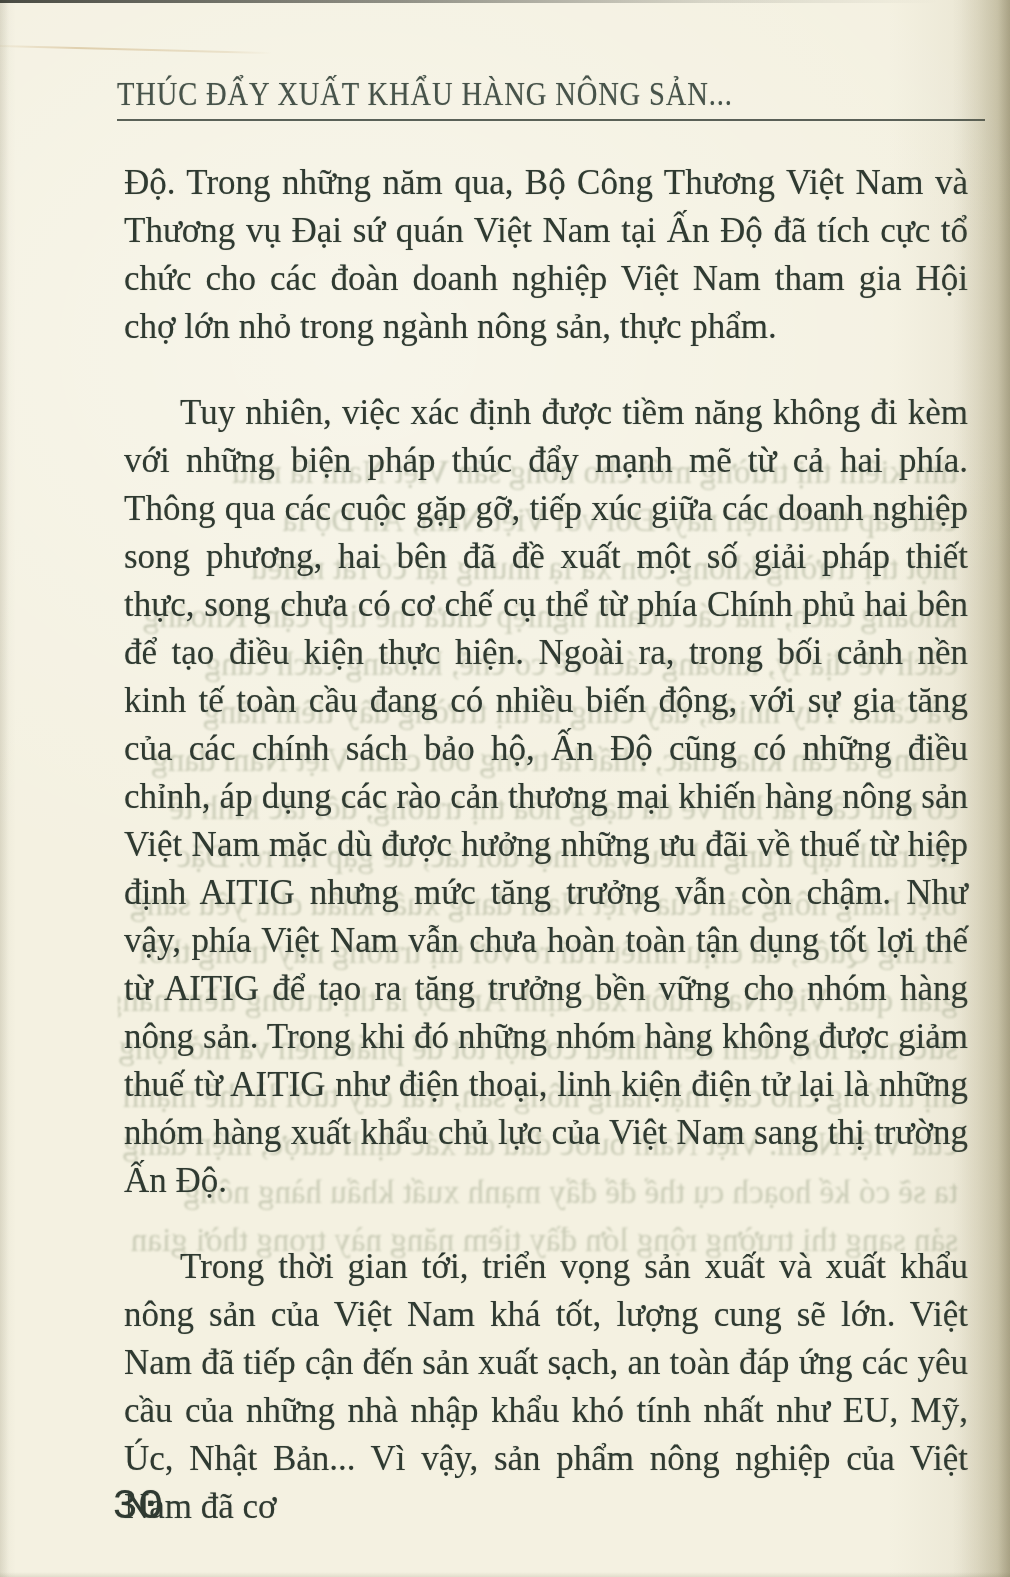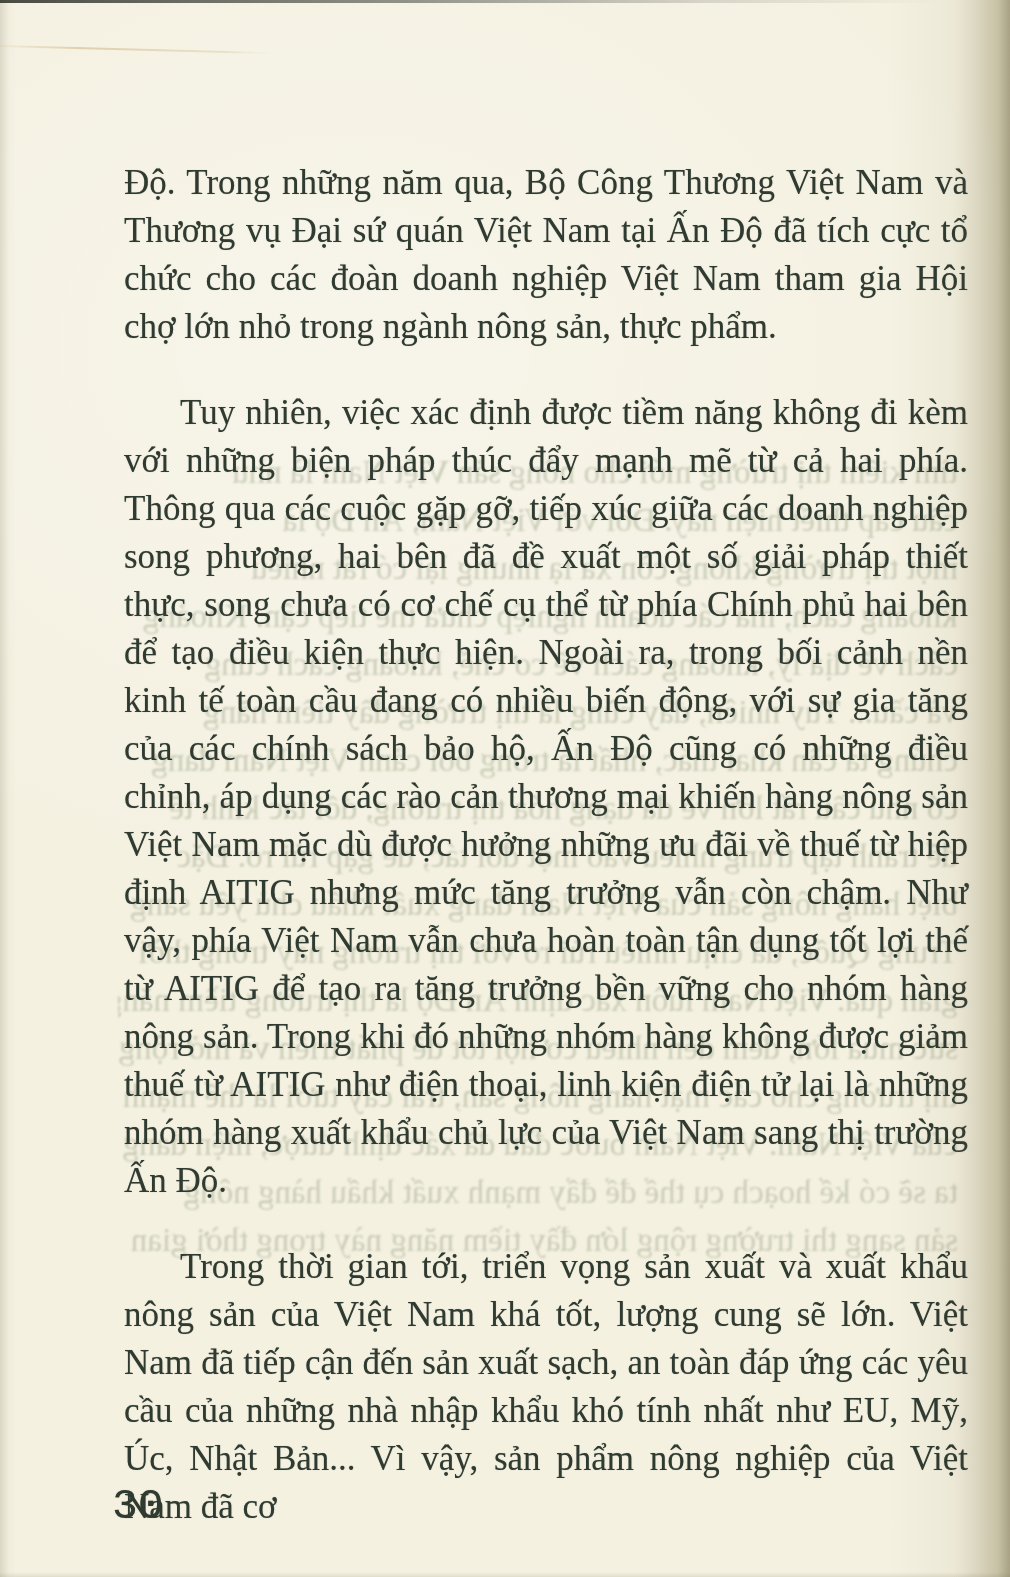--- a/index.html
+++ b/index.html
@@ -92,20 +92,24 @@
     <div class="bleed-line">biệt hàng nông sản của Việt Nam đang xuất khẩu chủ yếu sang</div>
     <div class="bleed-line">Trung Quốc, đã chịu nhiều rủi ro với thị trường này trong thời</div>
     <div class="bleed-line">gian qua. Việt Nam luôn xác định Ấn Độ là thị trường tiềm năng</div>
     <div class="bleed-line">sức mua lớn, đem đến nhiều cơ hội tốt để phát triển và mở rộng</div>
     <div class="bleed-line">thị trường cho các mặt hàng nông sản, trái cây tươi là thế mạnh</div>
     <div class="bleed-line">của Việt Nam. Việt Nam bước đầu đã xác định được, hiện đang</div>
     <div class="bleed-line">ta sẽ có kế hoạch cụ thể để đẩy mạnh xuất khẩu hàng nông</div>
     <div class="bleed-line">sản sang thị trường rộng lớn đầy tiềm năng này trong thời gian</div>
   </div>
 
+  <header class="running-header">
+    <div class="header-title">THÚC ĐẨY XUẤT KHẨU HÀNG NÔNG SẢN...</div>
+    <div class="header-rule"></div>
+  </header>
 
   <main class="body-text">
     <p class="continuation">Độ. Trong những năm qua, Bộ Công Thương Việt Nam và Thương vụ Đại sứ quán Việt Nam tại Ấn Độ đã tích cực tổ chức cho các đoàn doanh nghiệp Việt Nam tham gia Hội chợ lớn nhỏ trong ngành nông sản, thực phẩm.</p>
     <p>Tuy nhiên, việc xác định được tiềm năng không đi kèm với những biện pháp thúc đẩy mạnh mẽ từ cả hai phía. Thông qua các cuộc gặp gỡ, tiếp xúc giữa các doanh nghiệp song phương, hai bên đã đề xuất một số giải pháp thiết thực, song chưa có cơ chế cụ thể từ phía Chính phủ hai bên để tạo điều kiện thực hiện. Ngoài ra, trong bối cảnh nền kinh tế toàn cầu đang có nhiều biến động, với sự gia tăng của các chính sách bảo hộ, Ấn Độ cũng có những điều chỉnh, áp dụng các rào cản thương mại khiến hàng nông sản Việt Nam mặc dù được hưởng những ưu đãi về thuế từ hiệp định AITIG nhưng mức tăng trưởng vẫn còn chậm. Như vậy, phía Việt Nam vẫn chưa hoàn toàn tận dụng tốt lợi thế từ AITIG để tạo ra tăng trưởng bền vững cho nhóm hàng nông sản. Trong khi đó những nhóm hàng không được giảm thuế từ AITIG như điện thoại, linh kiện điện tử lại là những nhóm hàng xuất khẩu chủ lực của Việt Nam sang thị trường Ấn Độ.</p>
     <p>Trong thời gian tới, triển vọng sản xuất và xuất khẩu nông sản của Việt Nam khá tốt, lượng cung sẽ lớn. Việt Nam đã tiếp cận đến sản xuất sạch, an toàn đáp ứng các yêu cầu của những nhà nhập khẩu khó tính nhất như EU, Mỹ, Úc, Nhật Bản... Vì vậy, sản phẩm nông nghiệp của Việt Nam đã cơ</p>
   </main>
 
   <div class="page-number">30</div>
 
   <div class="right-edge"></div>

